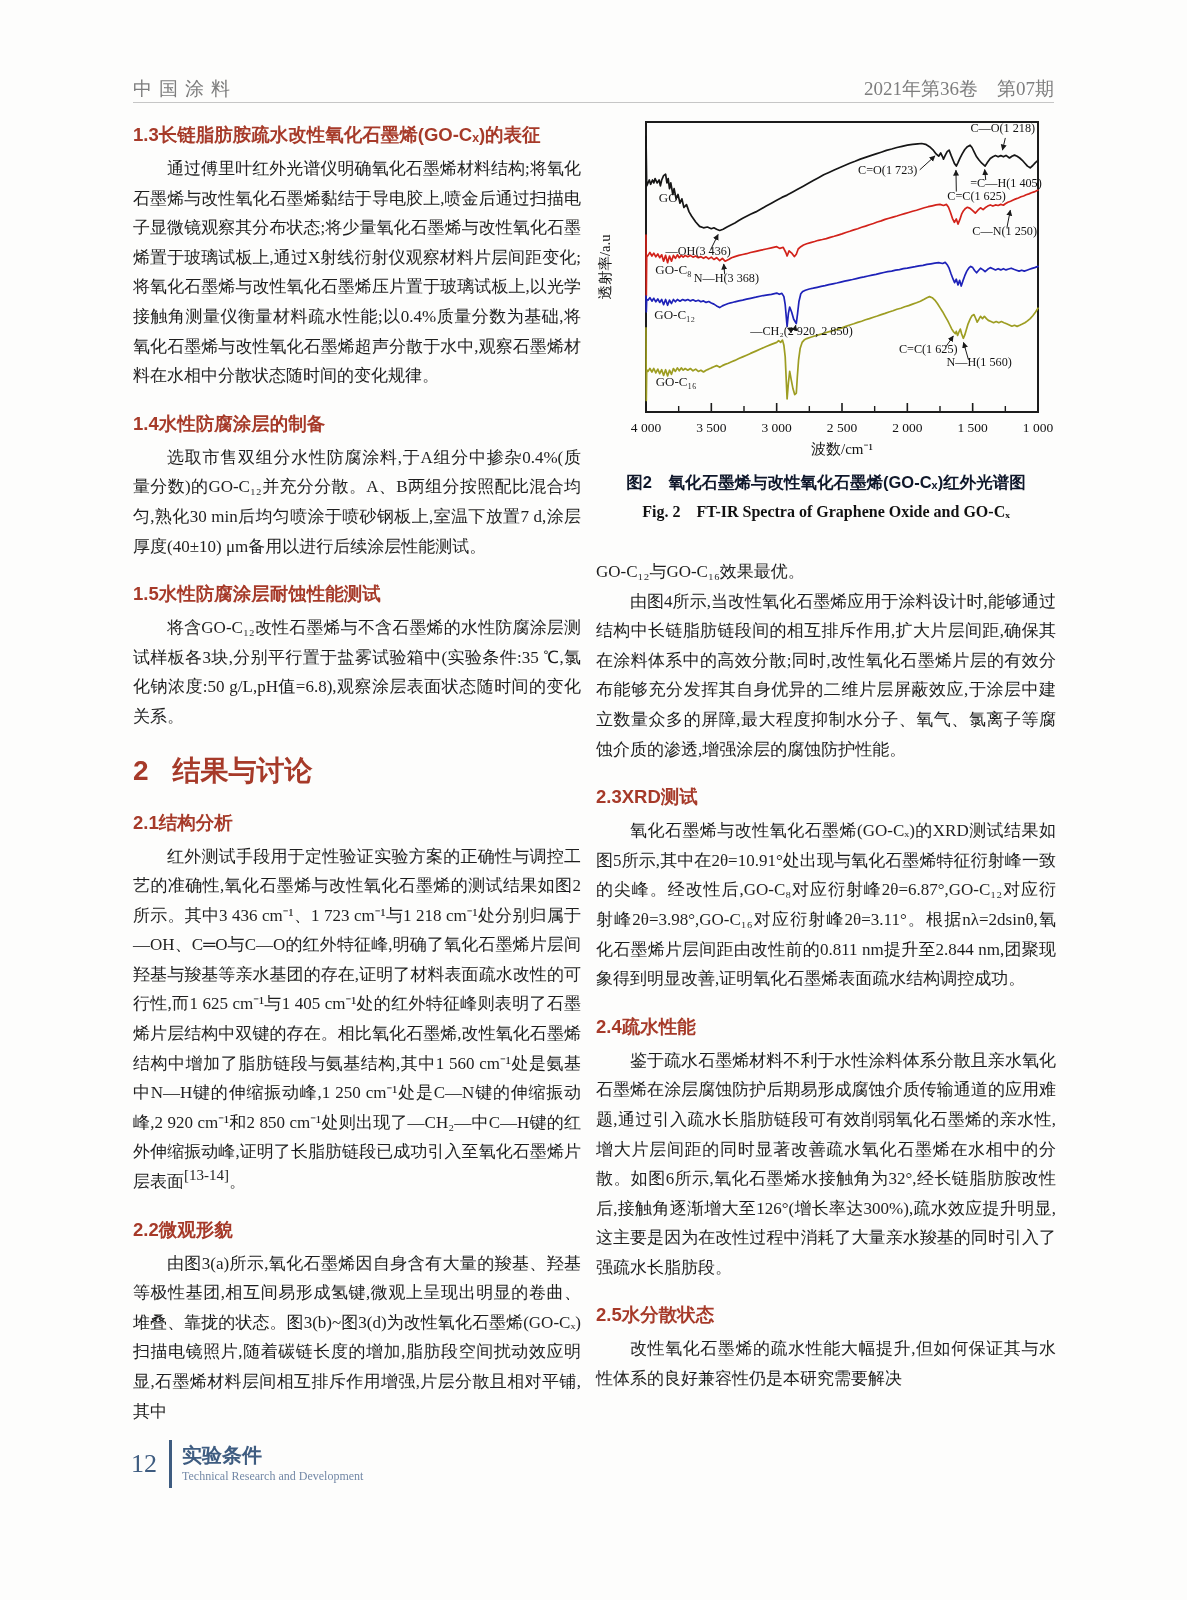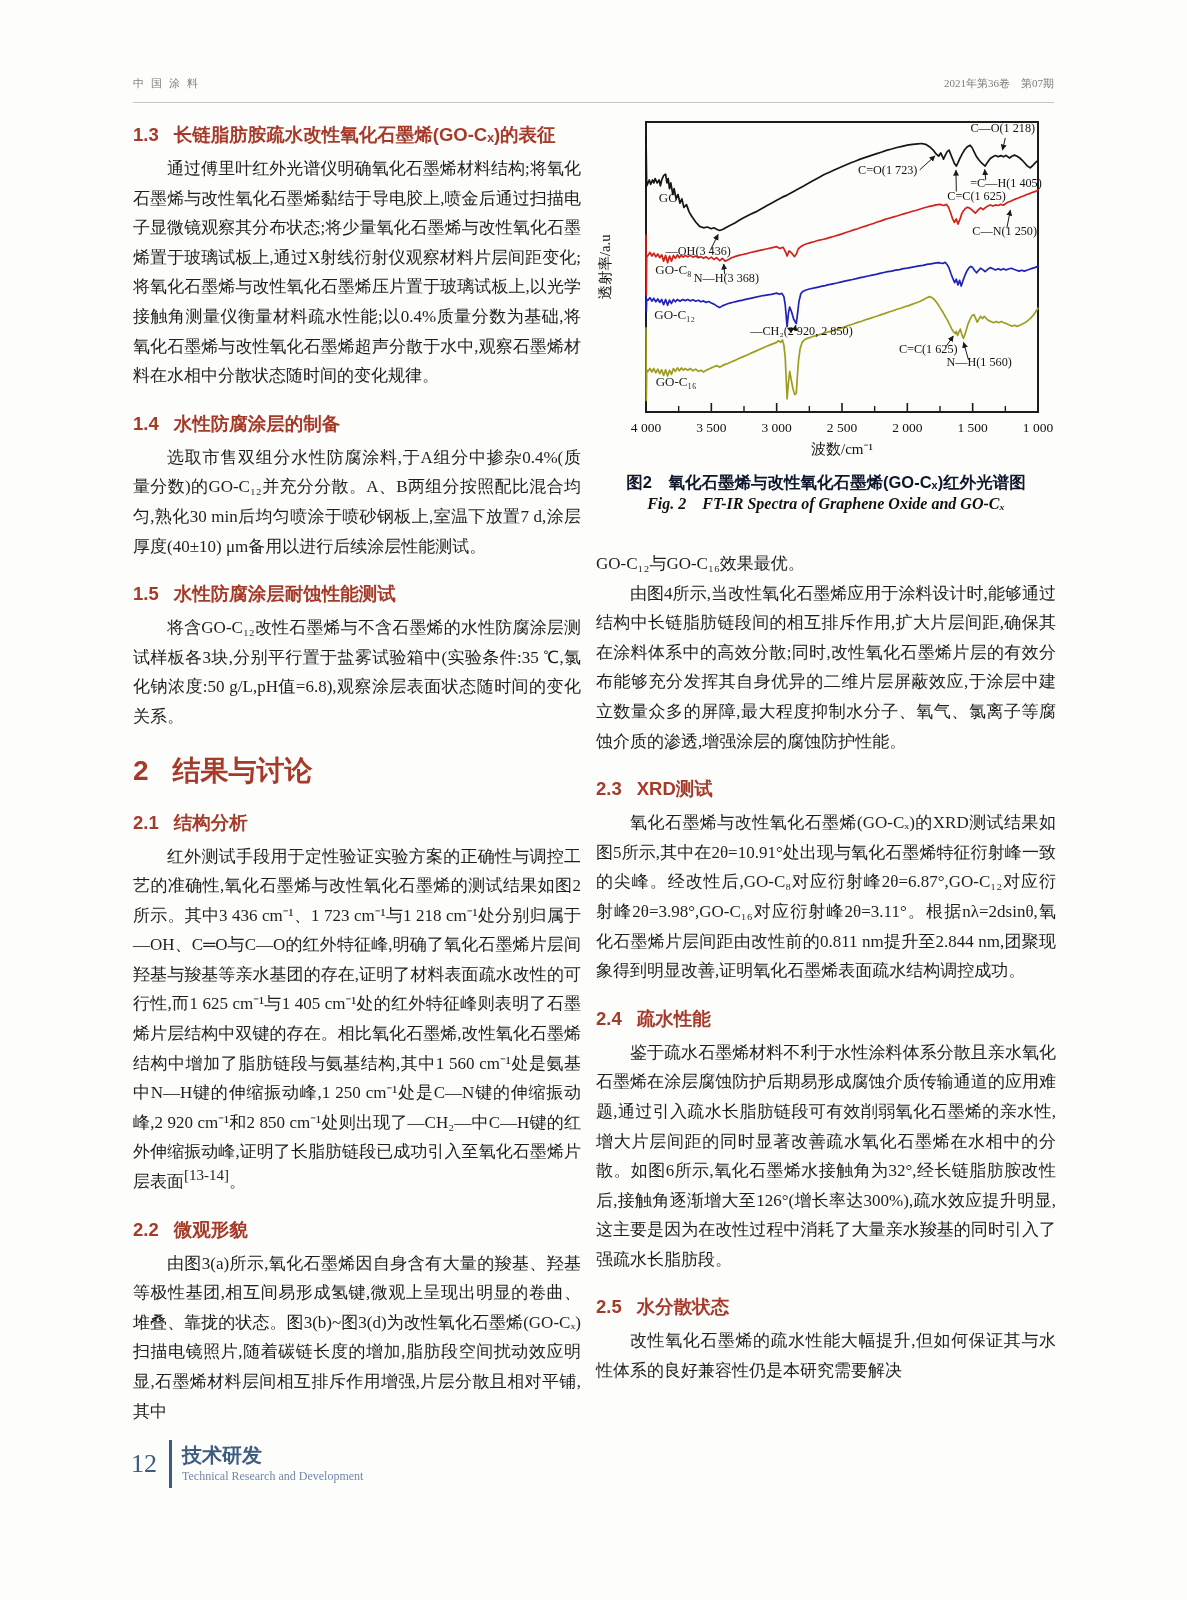--- a/index.html
+++ b/index.html
@@ -3,41 +3,41 @@
 <meta charset="utf-8">
 <style>
   html,body{margin:0;padding:0;}
   body{
     width:1187px;height:1600px;position:relative;background:#fdfdfc;
     font-family:"Liberation Serif",serif;color:#1c1c1c;overflow:hidden;
   }
   .pg-header{
     position:absolute;left:133px;right:133px;top:76px;
     display:flex;justify-content:space-between;align-items:flex-end;
-    font-size:11px;color:#7d7d7d;
+    font-size:19px;color:#7d7d7d;
   }
   .journal{letter-spacing:7px;}
   .hrule{position:absolute;left:133px;width:921px;top:102px;border-top:1px solid #c6c6c6;}
   .col{position:absolute;width:448px;}
   .col-left{left:133px;top:122px;}
   .col-right{left:596px;top:116px;width:460px;}
   p.body{font-size:17px;line-height:29.6px;text-align:justify;text-indent:2em;margin:0;color:#1e1e1e;}
   p.noindent{text-indent:0;}
-  .sec{display:flex;gap:15px;font-family:"Liberation Sans",sans-serif;color:#a63a29;
+  .sec{display:flex;font-family:"Liberation Sans",sans-serif;color:#a63a29;
        font-size:18.5px;font-weight:bold;margin:20px 0 7px;align-items:baseline;}
   .sec.first{margin-top:0;}
   .sec-big{display:flex;gap:24px;font-family:"Liberation Sans",sans-serif;color:#a63a29;
        font-size:28px;font-weight:bold;margin:20px 0 10px;align-items:baseline;}
   sup.ref{font-size:15px;line-height:0;margin-top:32px;}
   figure{margin:0 0 34px 0;}
   #ftir-chart{width:462px;height:346px;}
   .cap-cn{text-align:center;font-family:"Liberation Sans",sans-serif;font-weight:bold;
           font-size:16.5px;color:#0f172a;margin-top:10px;}
   .cap-en{text-align:center;font-family:"Liberation Serif",serif;font-weight:bold;
-          font-size:16px;color:#111;margin-top:0;font-style:italic;}
+          font-size:16px;color:#111;margin-top:8px;}
   .pg-footer{position:absolute;left:131px;top:1440px;display:flex;align-items:center;}
   .pnum{font-size:26px;color:#3e5c80;}
   .fbar{width:3px;height:48px;background:#3e5c80;margin:0 10px 0 12px;}
   .fcn{font-family:"Liberation Sans",sans-serif;font-weight:bold;font-size:20px;color:#3e5c80;line-height:22px;}
   .fen{font-size:12px;color:#7388a6;margin-top:3px;}
 </style>
 </head>
 <body>
 
 <div>
@@ -171,18 +171,18 @@
       <span>2.5</span>
       <span>水分散状态</span>
     </h3>
     <p class="body">改性氧化石墨烯的疏水性能大幅提升,但如何保证其与水性体系的良好兼容性仍是本研究需要解决</p>
   </div>
 
   <div class="pg-footer">
     <span class="pnum">12</span>
     <span class="fbar"></span>
     <span>
-      <div class="fcn">技术研发</div>
+      <div class="fcn">实验条件</div>
       <div class="fen">Technical Research and Development</div>
     </span>
   </div>
 
 </div>
 
 </body></html>

